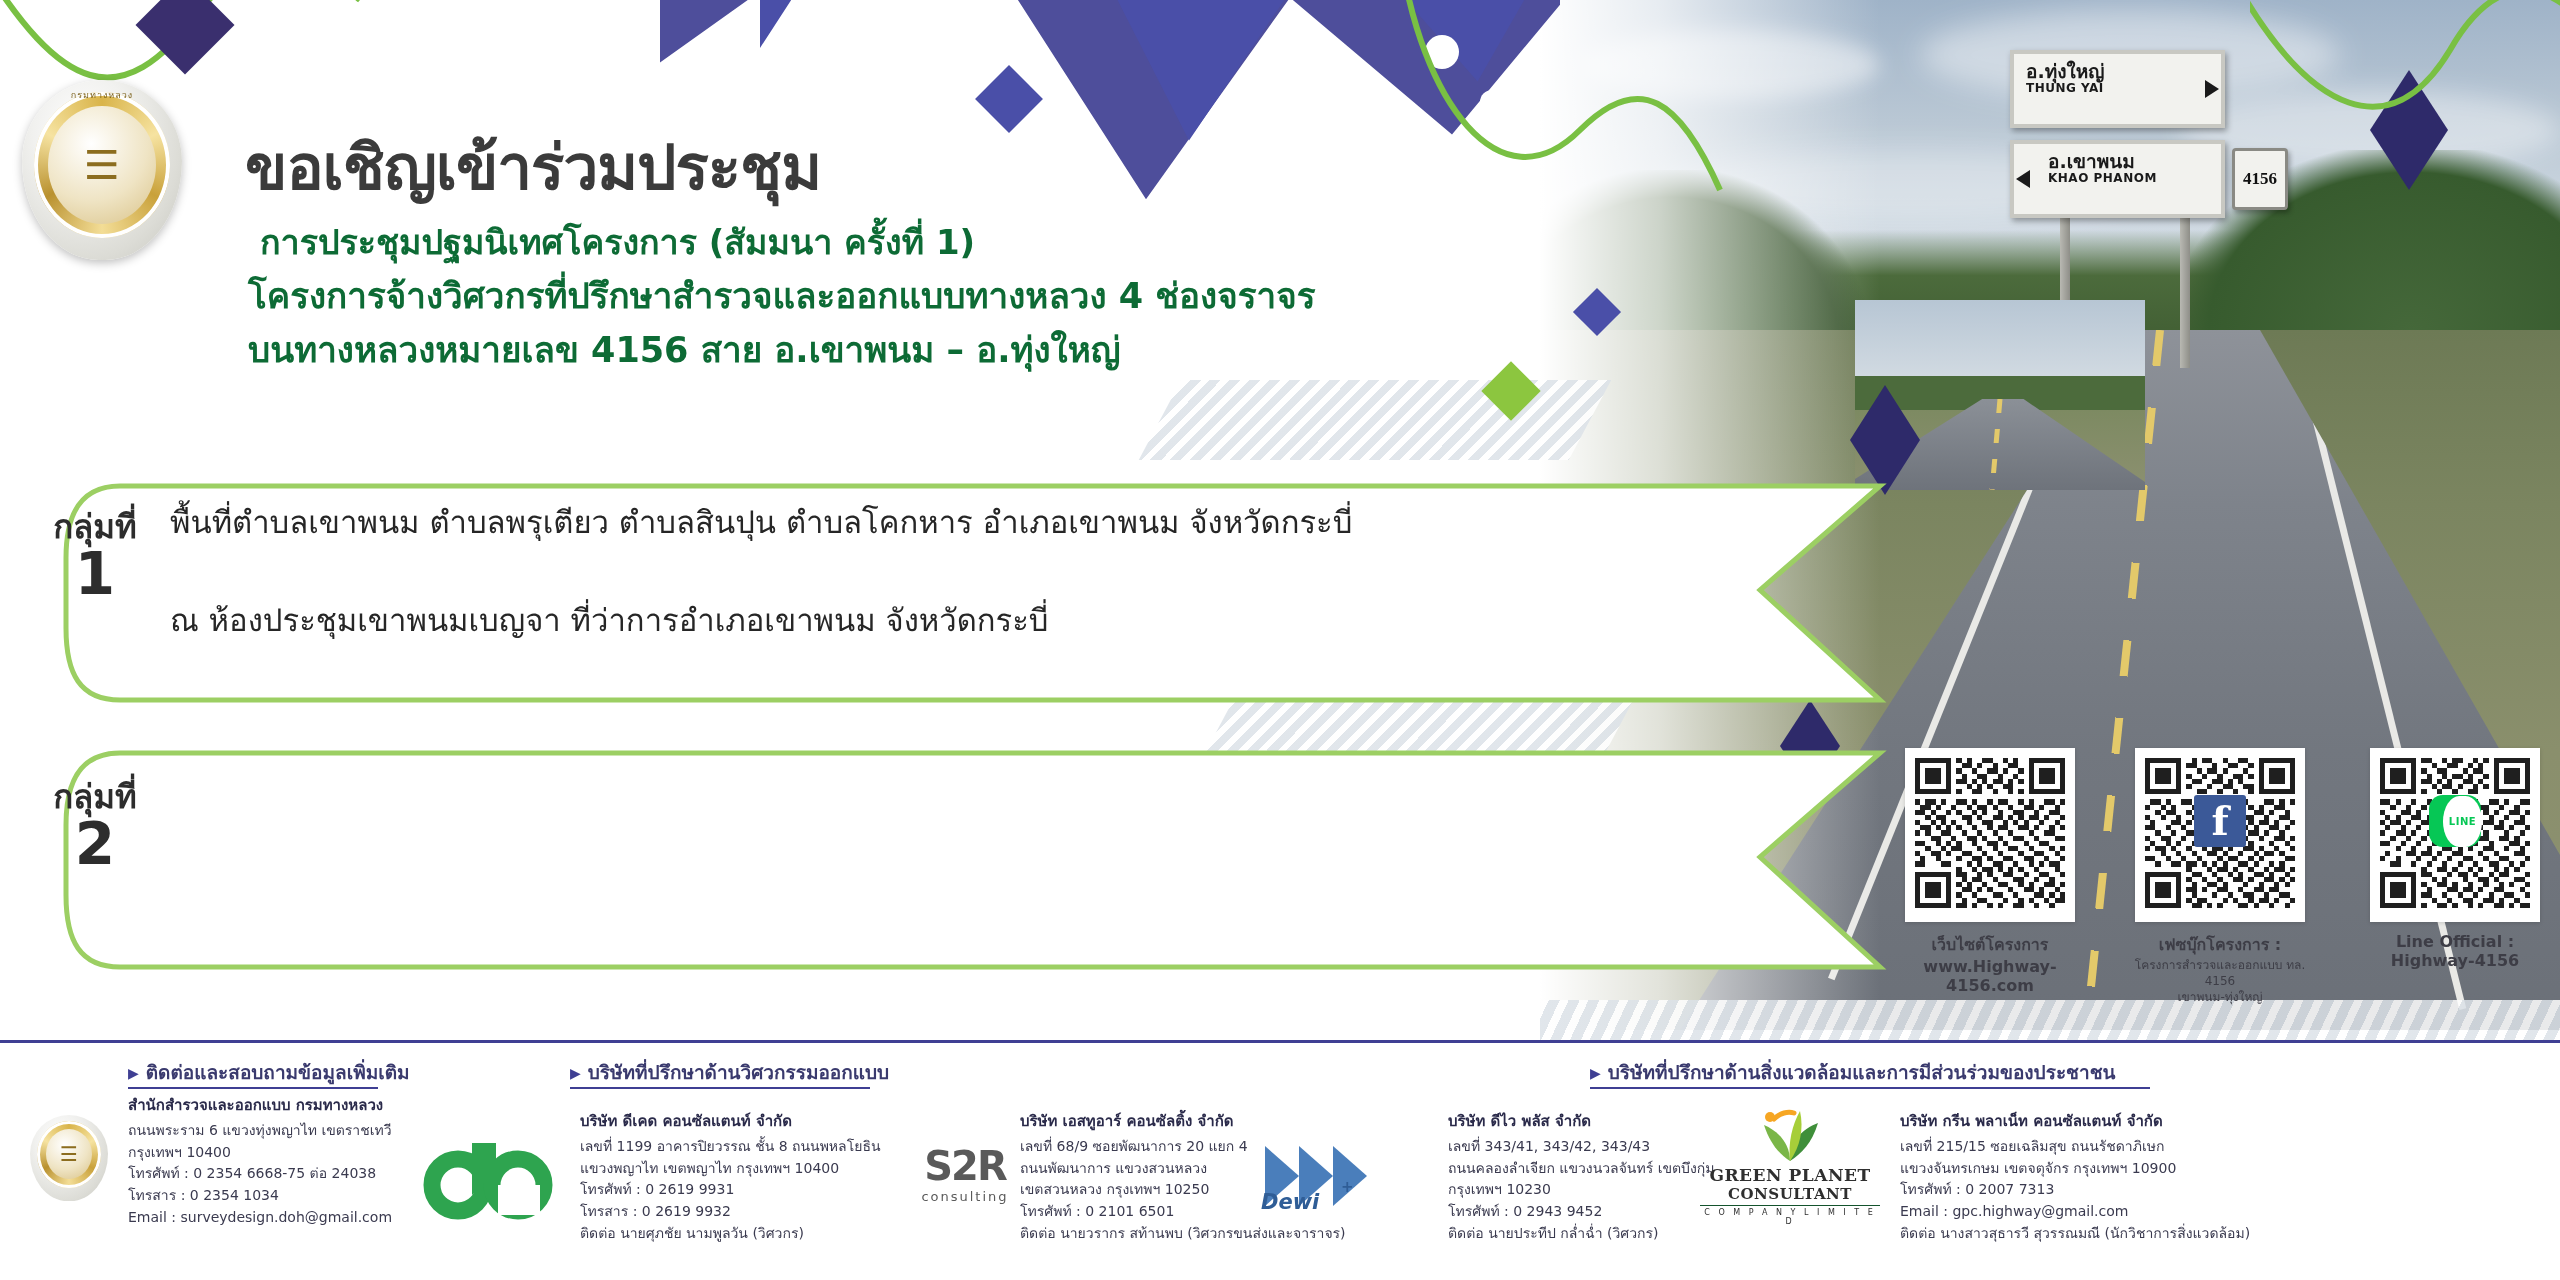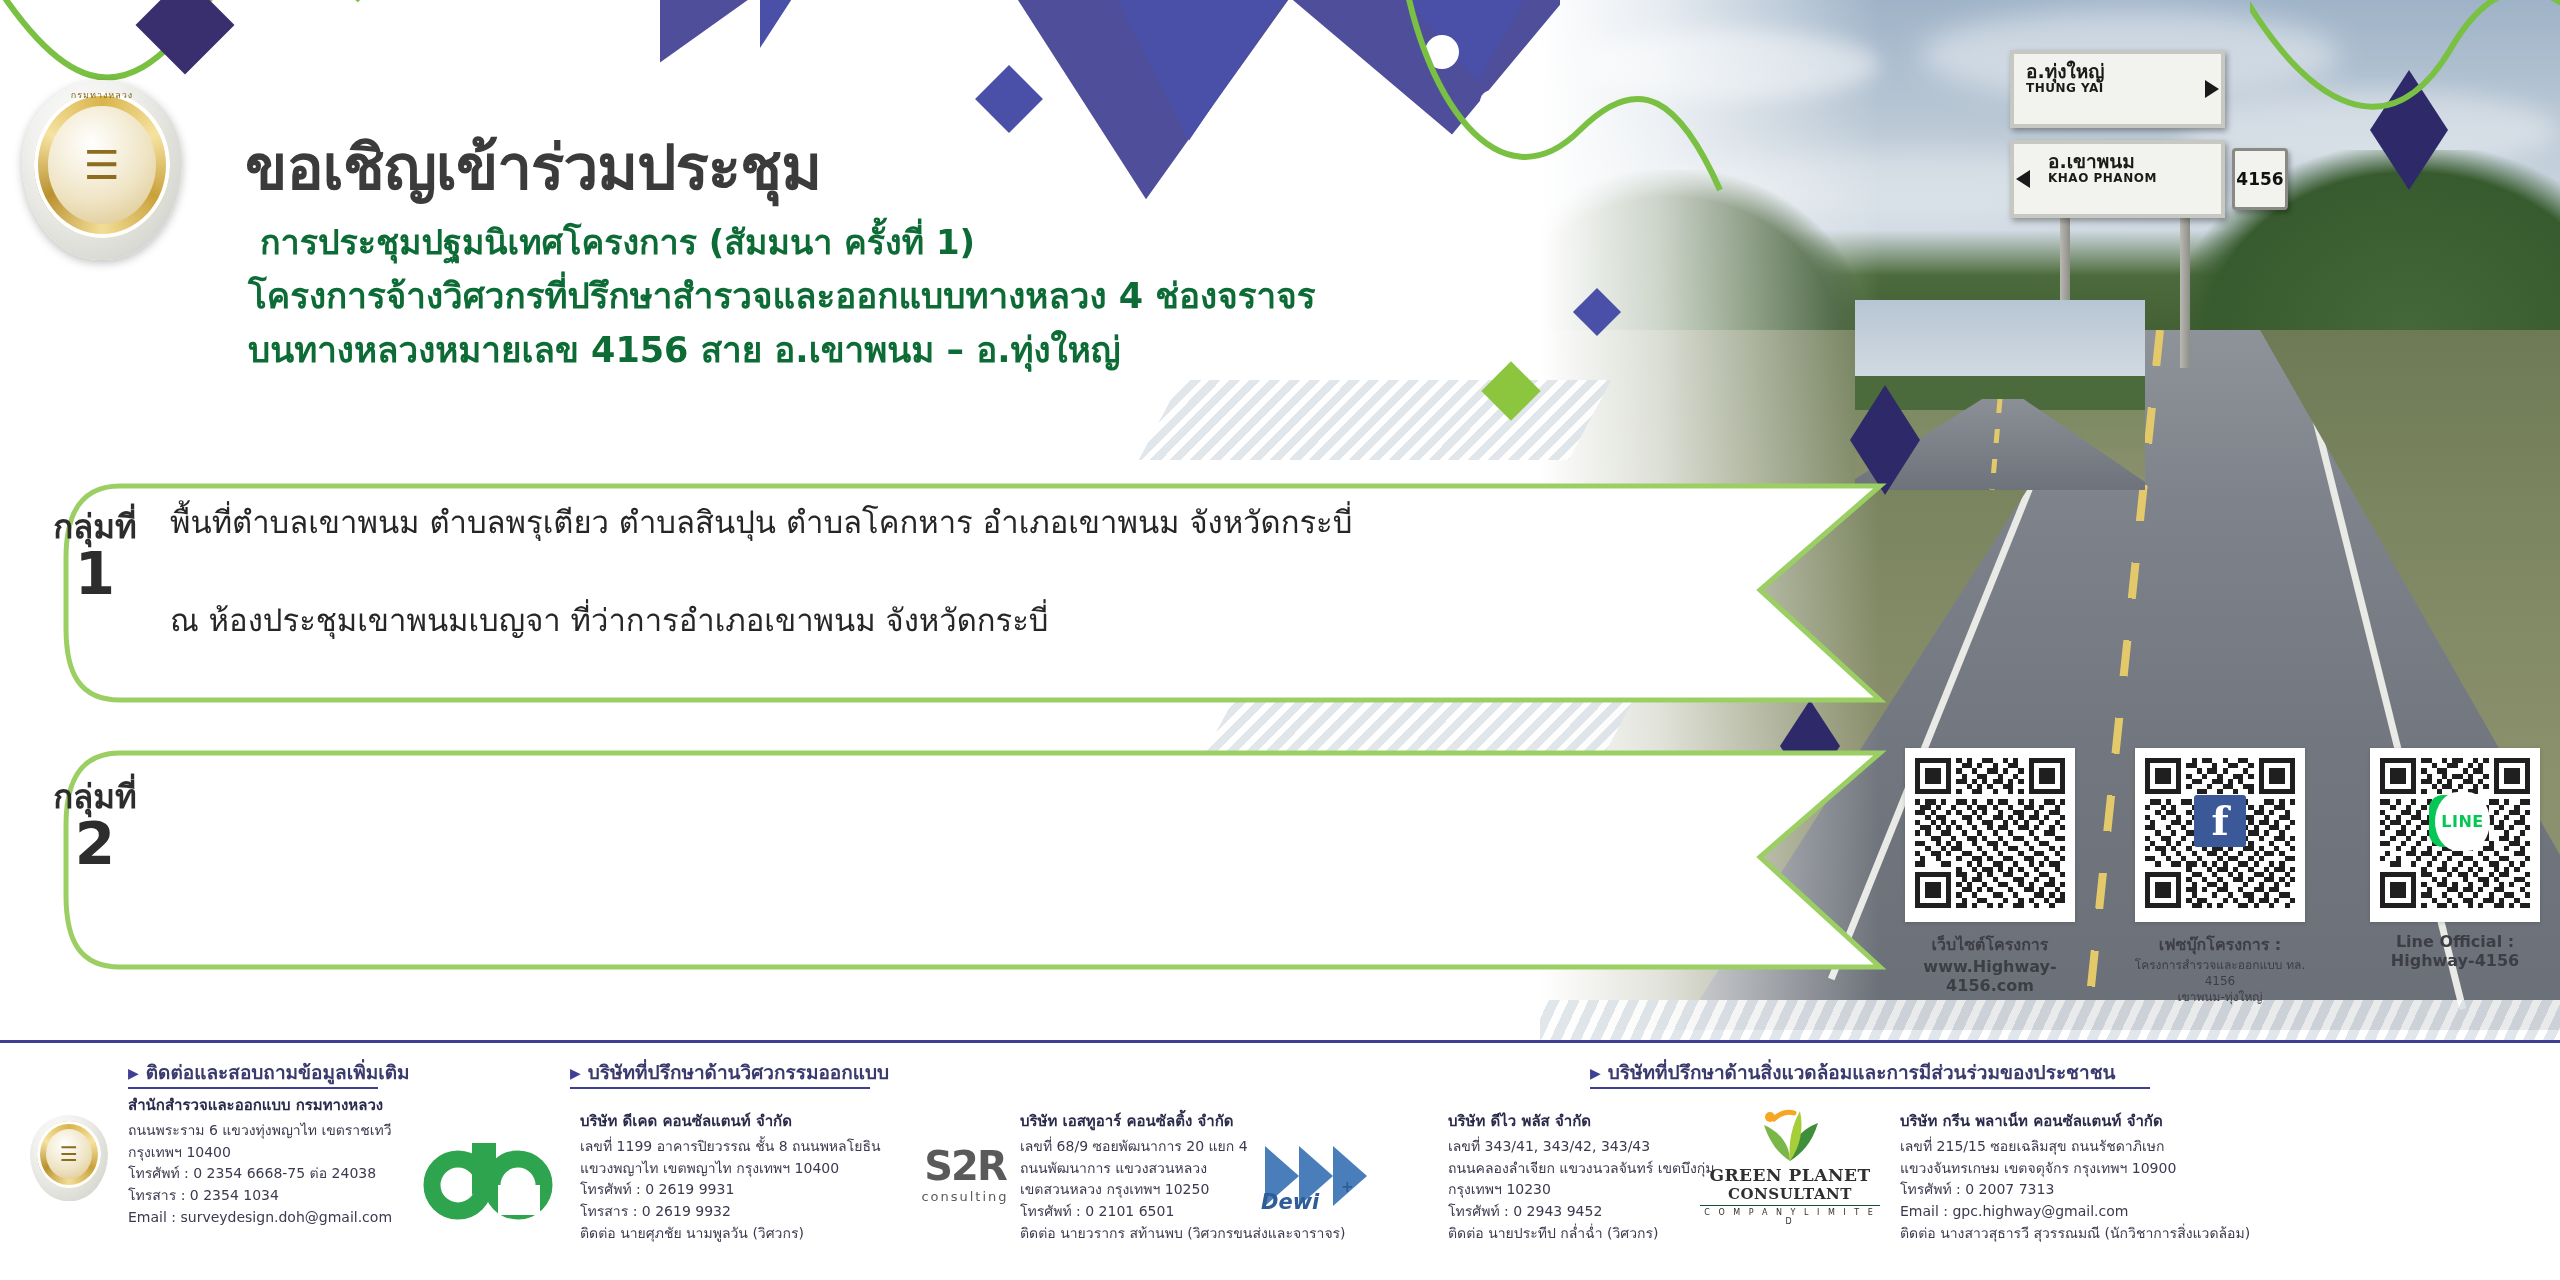--- a/index.html
+++ b/index.html
@@ -192,21 +192,21 @@
     font-size:40px; line-height:52px; text-align:center; border-radius:3px;
   }
   .line-badge{
     position:absolute; left:50%; top:42%; transform:translate(-50%,-50%);
     width:52px; height:52px; background:#06C755; color:#fff; border-radius:14px;
     display:flex; align-items:center; justify-content:center;
     font-size:13px; font-weight:bold; letter-spacing:.5px;
   }
   .line-bubble{
     background:#fff; color:#06C755; border-radius:50%/60%;
-    padding:20px 6px; font-size:16px; font-weight:bold;margin-left:15px;
+    padding:20px 6px; font-size:10px; font-weight:bold;margin-left:15px;
   }
 
   
   .footer {
     position:absolute; left:0; top:1040px; width:2560px; height:240px;
     background:#ffffff; border-top:3px solid #3f3f93; z-index:20;
   }
   .fhead {
     position:absolute; color:#3a3a6e; font-weight:bold; font-size:19px; white-space:nowrap;
   }
@@ -291,21 +291,21 @@
       <div class="sign-arrow"></div>
     </div>
   </div>
   <div class="signpost" style="left:2010px; top:140px; z-index:7;">
     <div class="sign" style="width:215px;height:78px;padding:8px 12px 6px 34px;">
       <div class="th">อ.เขาพนม</div>
       <div class="en">KHAO PHANOM</div>
       <div class="sign-arrow left"></div>
     </div>
   </div>
-  <div class="shield" style="left:2232px; top:148px; width:56px; height:62px; z-index:7;">
+  <div class="shield" style="left:2232px; top:148px; width:56px; height:62px; z-index:7;font-family:Liberation Serif, serif;">
     <span>4156</span>
   </div>
   <div class="pole" style="left:2060px; top:218px; height:150px; z-index:6;"></div>
   <div class="pole" style="left:2180px; top:218px; height:150px; z-index:6;"></div>
 
   <div class="inset-photo hatch">
     <div class="inset-sky"></div>
     <div class="inset-green"></div>
     <div class="inset-ground"></div>
     <div class="inset-road"></div>

